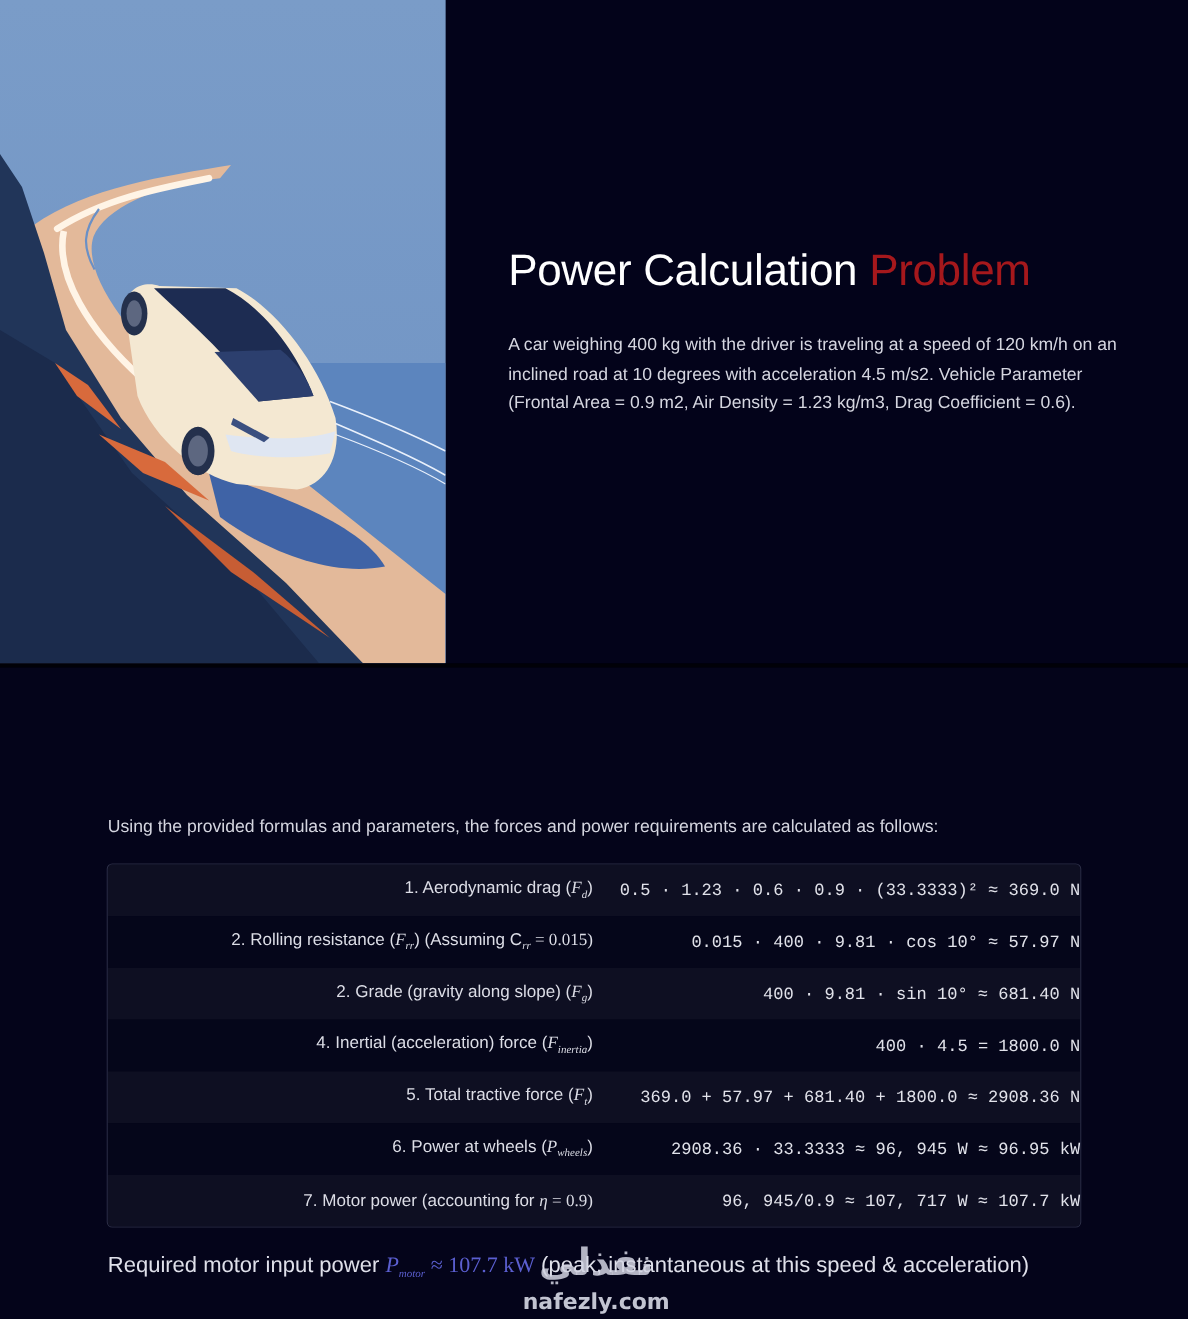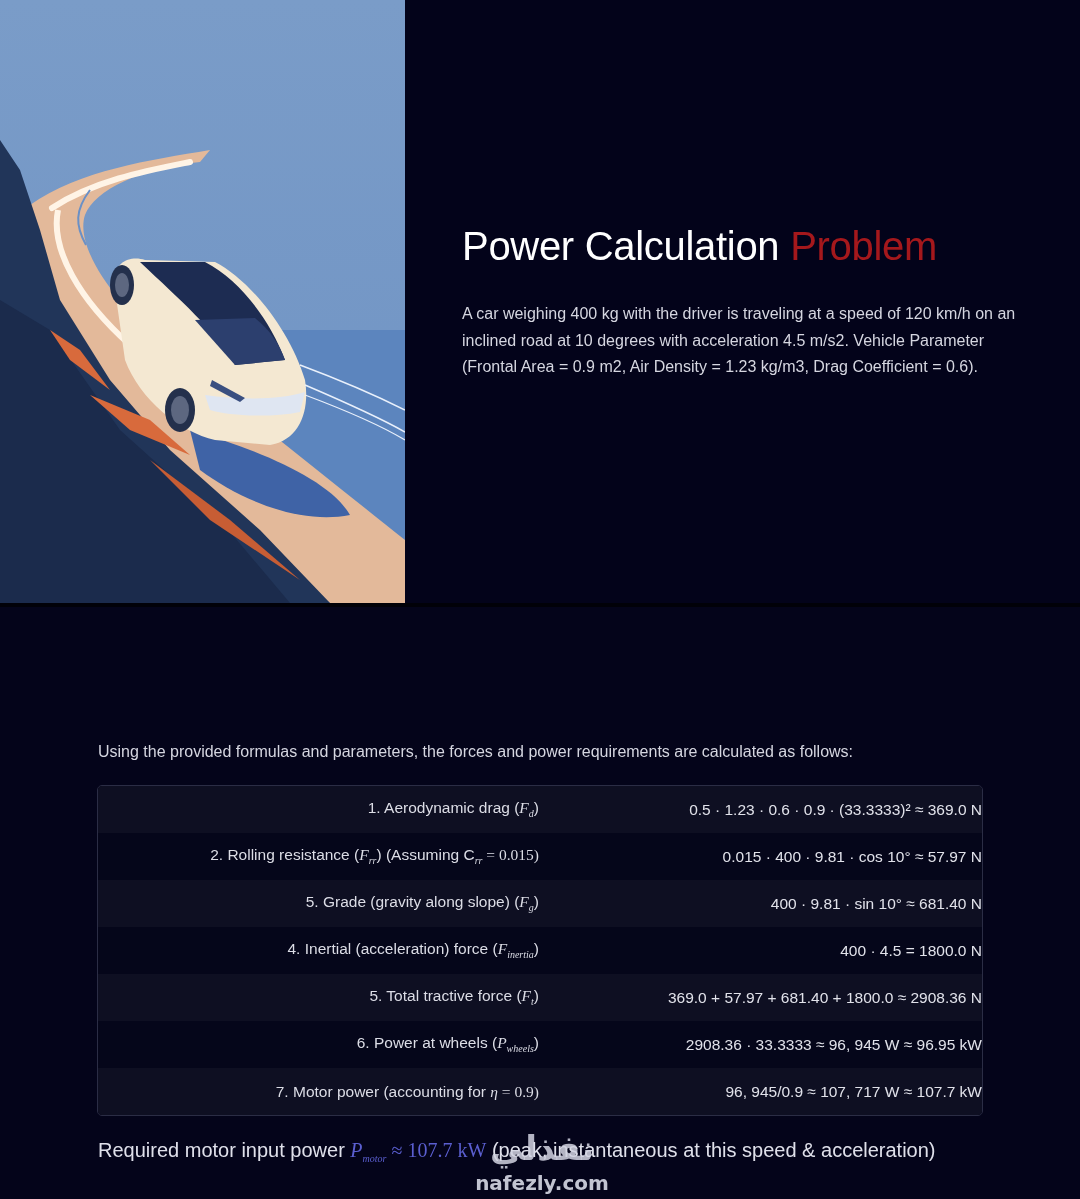--- a/index.html
+++ b/index.html
@@ -48,21 +48,21 @@
     border: 1px solid #2b2d45; border-radius: 5px; overflow: hidden;
   }
   .row {
     display: flex; height: 47px; align-items: center; text-align: right;
   }
   .row:nth-child(odd) { background: #0e0f22; }
   .row:nth-child(even) { background: #05061a; }
   .row .label { width: 441px; padding-left: 17px; font-size: 15.5px; color: #dcdde6; }
   .row .calc {
     flex: 1; padding-left: 17px;
-    font-family: Liberation Sans, sans-serif; font-size: 15.5px; color: #e1e2ea;
+    font-family: Liberation Mono, monospace; font-size: 15.5px; color: #e1e2ea;
   }
   .math { font-family: "Liberation Serif", "DejaVu Serif", serif; }
   .math i { font-style: italic; }
   sub { font-size: 10px; font-style: italic; }
   .conclusion {
     position: absolute; left: 98px; top: 532px; font-size: 20px; color: #dfe0ea;
     white-space: nowrap;
   }
   .highlight { color: #5b5fd0; font-family: "Liberation Serif", "DejaVu Serif", serif; }
   .watermark {
@@ -135,21 +135,21 @@
   <div class="results-table">
     <div class="row">
       <div class="label"><span>1. Aerodynamic drag (</span><span class="math"><i>F</i><sub>d</sub></span><span>)</span></div>
       <div class="calc">0.5 · 1.23 · 0.6 · 0.9 · (33.3333)² ≈ 369.0 N</div>
     </div>
     <div class="row">
       <div class="label"><span>2. Rolling resistance (</span><span class="math"><i>F</i><sub>rr</sub></span><span>) (Assuming C</span><span class="math"><sub>rr</sub></span><span class="math"> = 0.015)</span></div>
       <div class="calc">0.015 · 400 · 9.81 · cos 10° ≈ 57.97 N</div>
     </div>
     <div class="row">
-      <div class="label"><span>5. Grade (gravity along slope) (</span><span class="math"><i>F</i><sub>g</sub></span><span>)</span></div>
+      <div class="label"><span>2. Grade (gravity along slope) (</span><span class="math"><i>F</i><sub>g</sub></span><span>)</span></div>
       <div class="calc">400 · 9.81 · sin 10° ≈ 681.40 N</div>
     </div>
     <div class="row">
       <div class="label"><span>4. Inertial (acceleration) force (</span><span class="math"><i>F</i><sub>inertia</sub></span><span>)</span></div>
       <div class="calc">400 · 4.5 = 1800.0 N</div>
     </div>
     <div class="row">
       <div class="label"><span>5. Total tractive force (</span><span class="math"><i>F</i><sub>t</sub></span><span>)</span></div>
       <div class="calc">369.0 + 57.97 + 681.40 + 1800.0 ≈ 2908.36 N</div>
     </div>

